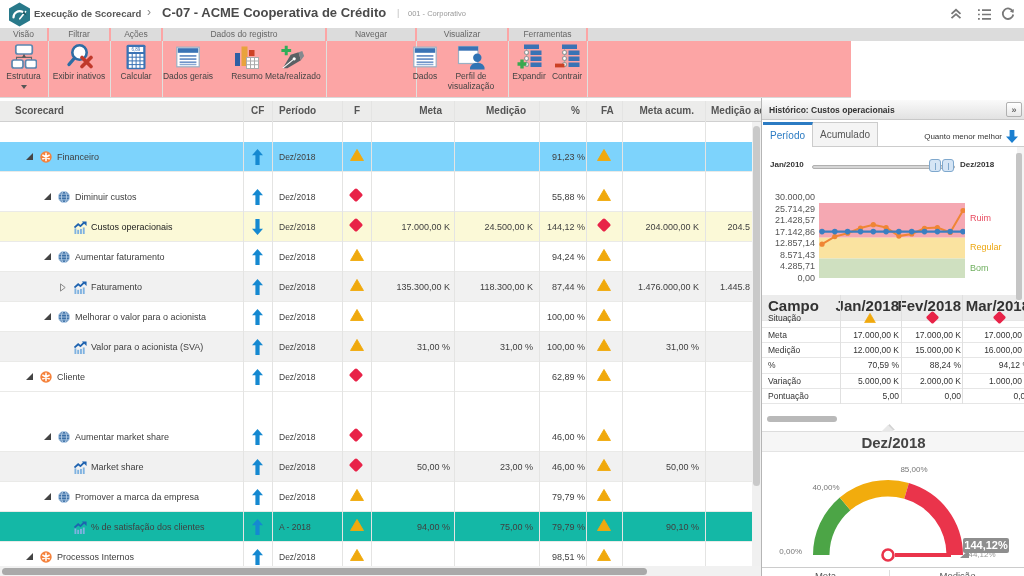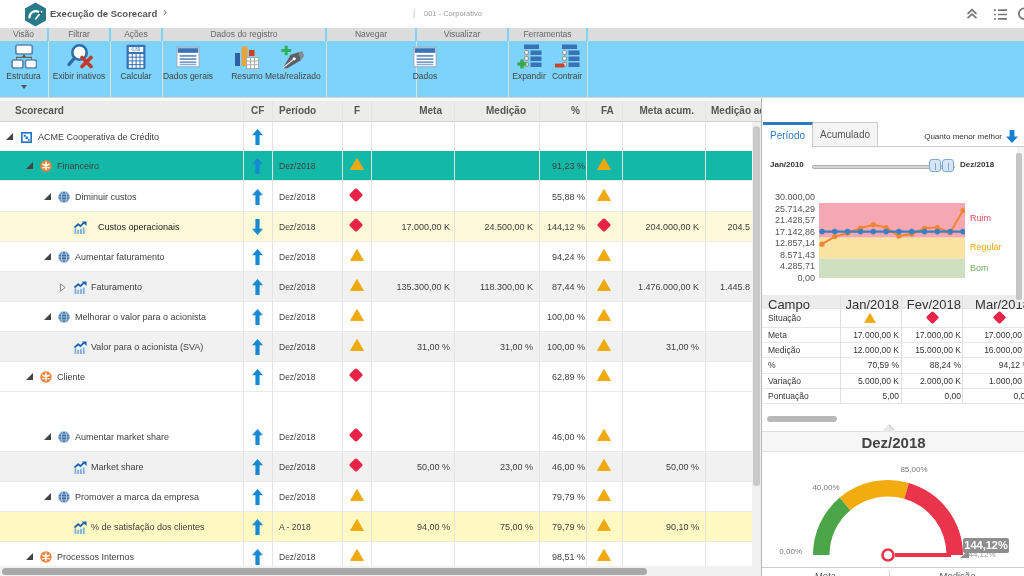--- a/index.html
+++ b/index.html
@@ -1,24 +1,24 @@
 <!DOCTYPE html>
 <html><head><meta charset="utf-8">
 <style>
 *{margin:0;padding:0;box-sizing:border-box}
 html,body{width:1024px;height:576px;overflow:hidden}
 body{font-family:"Liberation Sans",sans-serif;position:relative;background:#fff;color:#444}
 .abs{position:absolute}
-#topbar{position:absolute;left:16px;top:0;width:932px;height:28px;background:#fff}
+#topbar{position:absolute;left:0;top:0;width:932px;height:28px;background:#fff}
 #crumb1{position:absolute;left:34px;top:8px;font-size:9.5px;font-weight:bold;color:#555}
 #crumbsep{position:absolute;left:147px;top:5px;font-size:12px;color:#888}
 #crumb2{position:absolute;left:162px;top:5px;font-size:13px;font-weight:bold;color:#4a4a4a}
 #crumb3{position:absolute;left:397px;top:8px;font-size:9px;color:#bbb}
 #crumb4{position:absolute;left:408px;top:9px;font-size:7.5px;color:#999}
-#ribbon{position:absolute;left:0;top:28px;width:1024px;height:70px;background:#7dd3fc;border-bottom:1px solid #d9d9d9}
+#ribbon{position:absolute;left:0;top:28px;width:851px;height:70px;background:#fca5a5;border-bottom:1px solid #d9d9d9}
 .glabel{position:absolute;top:0;height:13px;background:#dcdcdc;font-size:8.5px;color:#666;text-align:center;line-height:13px}
 .gsep{position:absolute;top:13px;height:56px;width:1px;background:#e0e0de}
 .rbtn{position:absolute;top:16px;text-align:center;font-size:8.5px;color:#444}
 .rbtn svg{display:block;margin:0 auto;height:26px}
 .rbtn .lbl{margin-top:1px;line-height:10px}
 .darr{display:inline-block;width:0;height:0;border-left:3px solid transparent;border-right:3px solid transparent;border-top:4px solid #555;margin-top:2px}
 #grid{position:absolute;left:0;top:98px;width:761px;height:468px;overflow:hidden;background:#fff}
 #ghead{position:absolute;left:0;top:3px;width:761px;height:21px;background:#ececeb;border-bottom:1px solid #d0d0d0;font-size:10px;font-weight:bold;color:#555}
 .hc{position:absolute;top:4px;white-space:nowrap}
 .hr{position:absolute;top:4px;text-align:right;white-space:nowrap}
@@ -58,20 +58,21 @@
 <body>
 <div id="topbar">
   <svg class="abs" style="left:7px;top:2px" width="25" height="25" viewBox="0 0 25 25">
     <polygon points="12.5,0.5 23,6.5 23,18.5 12.5,24.5 2,18.5 2,6.5" fill="#28798a"></polygon>
     <path d="M 6.5 15.5 A 6.3 6.3 0 0 1 15.5 9.8" fill="none" stroke="#fff" stroke-width="2.2" stroke-linecap="round"></path>
     <path d="M 12.8 16.8 L 18.6 9.6" stroke="#fff" stroke-width="1.6" stroke-linecap="round"></path>
     <path d="M 15.5 11.5 L 19.5 13.5 L 17 9.0 Z" fill="#1b5560"></path>
   </svg>
   <span id="crumb1">Execução de Scorecard</span>
   <span id="crumbsep">›</span>
+  <span id="crumb2">C-07 - ACME Cooperativa de Crédito</span>
   <span id="crumb3">|</span>
   <span id="crumb4">001 - Corporativo</span>
   <svg class="abs" style="left:950px;top:8px" width="12" height="12" viewBox="0 0 12 12">
     <path d="M1.5 5.8 L6 1.8 L10.5 5.8 M1.5 10.2 L6 6.2 L10.5 10.2" fill="none" stroke="#787878" stroke-width="1.8"></path>
   </svg>
   <svg class="abs" style="left:978px;top:9px" width="13" height="11" viewBox="0 0 13 11">
     <path d="M0 1.2 H1.8 M4 1.2 H13 M0 5.5 H1.8 M4 5.5 H13 M0 9.8 H1.8 M4 9.8 H13" stroke="#787878" stroke-width="1.7"></path>
   </svg>
   <svg class="abs" style="left:1001px;top:7px" width="14" height="14" viewBox="0 0 14 14">
     <path d="M 11.9 4.7 A 5.25 5.25 0 1 0 12.25 7.5" fill="none" stroke="#787878" stroke-width="1.8"></path>
@@ -179,20 +180,29 @@
       <rect x="2.8" y="4.2" width="20.4" height="4.6" fill="#3a73b5"></rect>
       <g fill="#6f94c9">
         <rect x="4.6" y="11" width="16.8" height="1.8"></rect>
         <rect x="4.6" y="14.2" width="16.8" height="1.8"></rect>
         <rect x="4.6" y="17.4" width="16.8" height="1.8"></rect>
         <rect x="4.6" y="20.2" width="16.8" height="1"></rect>
       </g>
     </svg>
     <div class="lbl">Dados</div>
   </div>
+  <div class="rbtn" style="left:442px;width:58px">
+    <svg width="28" height="26" viewBox="0 0 28 26">
+      <rect x="1.5" y="2.5" width="19.5" height="17" fill="#fff" stroke="#9ab0c4" stroke-width="1.2"></rect>
+      <rect x="1.5" y="2.5" width="19.5" height="4.2" fill="#3a73b5"></rect>
+      <circle cx="20.3" cy="13.8" r="4.2" fill="#3173b4"></circle>
+      <path d="M13 25.5 Q13 18.8 20.3 18.8 Q27.6 18.8 27.6 25.5 Z" fill="#3173b4"></path>
+    </svg>
+    <div class="lbl">Perfil de<br>visualização</div>
+  </div>
   <div class="rbtn" style="left:509px;width:40px">
     <svg width="26" height="26" viewBox="0 0 26 26">
       <path d="M10.5 5 V20.5" stroke="#aaa" stroke-width="1" stroke-dasharray="1.5,1.5"></path>
       <rect x="8" y="0.5" width="15" height="4.5" fill="#3a73b5"></rect>
       <g fill="#fff" stroke="#999" stroke-width="1.2">
         <circle cx="10.5" cy="8.5" r="2"></circle>
           <circle cx="10.5" cy="14.5" r="2"></circle>
           <circle cx="10.5" cy="20.5" r="2"></circle>
       </g>
       <rect x="14.5" y="6.5" width="11" height="4.5" fill="#3a73b5"></rect>
@@ -225,36 +235,21 @@
     <span class="hc" style="left:251px">CF</span>
     <span class="hc" style="left:279px">Período</span>
     <span class="hc" style="left:354px">F</span>
     <span class="hr" style="right:319px">Meta</span>
     <span class="hr" style="right:235px">Medição</span>
     <span class="hr" style="right:181px">%</span>
     <span class="hc" style="left:601px">FA</span>
     <span class="hr" style="right:67px">Meta acum.</span>
     <span class="hc" style="left:711px">Medição ac</span>
   </div>
-  <div class="row" style="top:24px;background:#fff">
-      <svg class="abs" style="left:6px;top:11px" width="7" height="7" viewBox="0 0 7 7">
-        <path d="M7 0 V7 H0 Z" fill="#444"></path>
-      </svg>
-      <svg class="abs" style="left:21px;top:10px" width="11" height="11" viewBox="0 0 12 12">
-        <rect x="0.9" y="0.9" width="10.2" height="10.2" fill="none" stroke="#2176c7" stroke-width="1.8"></rect>
-        <rect x="3" y="3" width="2.2" height="2.2" fill="#2176c7"></rect>
-        <rect x="5" y="5" width="2.6" height="2.6" fill="#2176c7"></rect>
-        <rect x="7.6" y="7.6" width="1.9" height="1.9" fill="#2176c7"></rect>
-      </svg>
-      <span class="name" style="left:38px;color:#404040">ACME Cooperativa de Crédito</span>
-      <svg class="abs" style="left:252.0px;top:6.5px" width="11" height="16" viewBox="0 0 11 16">
-        <path d="M5.5 0 L11 6.3 H7.6 V16 H3.4 V6.3 H0 Z" fill="#1589d1"></path>
-      </svg>
-    </div>
-<div class="row" style="top:53px;background:#14b8a6">
+<div class="row" style="top:44px;background:#7dd3fc">
       <svg class="abs" style="left:26px;top:11px" width="7" height="7" viewBox="0 0 7 7">
         <path d="M7 0 V7 H0 Z" fill="#444"></path>
       </svg>
       <svg class="abs" style="left:40px;top:9px" width="12" height="12" viewBox="0 0 13 13">
         <circle cx="6.5" cy="6.5" r="6.2" fill="#f5813a"></circle>
         <g stroke="#fff" stroke-width="1.7" stroke-linecap="round">
           <path d="M6.5 2.6 V10.4 M3.1 4.55 L9.9 8.45 M3.1 8.45 L9.9 4.55"></path>
         </g>
       </svg>
       <span class="name" style="left:57px;color:#404040">Financeiro</span>
@@ -299,21 +294,21 @@
       <svg class="abs" style="left:74px;top:9px" width="13" height="13" viewBox="0 0 14 14">
         <g fill="#7fb2e0">
           <rect x="0.5" y="8" width="2" height="6"></rect>
           <rect x="3.5" y="9.5" width="2" height="4.5"></rect>
           <rect x="6.5" y="8.5" width="2" height="5.5"></rect>
           <rect x="9.5" y="7" width="2" height="7"></rect>
         </g>
         <path d="M0.5 7 L4.5 3.5 L7 5.5 L11 1.5" fill="none" stroke="#1e63b0" stroke-width="2"></path>
         <path d="M8.5 0.5 H13.5 V5.5 Z" fill="#1e63b0"></path>
       </svg>
-      <span class="name" style="left:98px;color:#222">Custos operacionais</span>
+      <span class="name" style="left:91px;color:#222">Custos operacionais</span>
       <svg class="abs" style="left:252.0px;top:6.5px" width="11" height="16" viewBox="0 0 11 16">
         <path d="M5.5 0 L11 6.3 H7.6 V16 H3.4 V6.3 H0 Z" fill="#1589d1" transform="rotate(180 5.5 8)"></path>
       </svg>
       <span style="left:279px;font-size:8.5px">Dez/2018</span>
       <svg class="abs" style="left:349.2px;top:6px" width="14" height="14" viewBox="0 0 14 14">
         <rect x="1.9" y="1.9" width="10.2" height="10.2" rx="1.8" fill="#e82348" transform="rotate(45 7 7)"></rect>
       </svg>
       <span class="num" style="right:302px">17.000,00 K</span>
       <span class="num" style="right:219px">24.500,00 K</span>
       <span class="num" style="right:167px">144,12 %</span>
@@ -524,21 +519,21 @@
       </svg>
       <span style="left:279px;font-size:8.5px">Dez/2018</span>
       <svg class="abs" style="left:349.8px;top:7px" width="14" height="12" viewBox="0 0 15 13">
         <path d="M7.5 0.5 L14.5 12.5 H0.5 Z" fill="#f0a90d" stroke="#f0a90d" stroke-width="1" stroke-linejoin="round"></path>
       </svg>
       <span class="num" style="right:167px">79,79 %</span>
       <svg class="abs" style="left:597.2px;top:7px" width="14" height="12" viewBox="0 0 15 13">
         <path d="M7.5 0.5 L14.5 12.5 H0.5 Z" fill="#f0a90d" stroke="#f0a90d" stroke-width="1" stroke-linejoin="round"></path>
       </svg>
     </div>
-<div class="row" style="top:414px;background:#fef9c3">
+<div class="row" style="top:414px;background:#14b8a6">
       <svg class="abs" style="left:74px;top:9px" width="13" height="13" viewBox="0 0 14 14">
         <g fill="#7fb2e0">
           <rect x="0.5" y="8" width="2" height="6"></rect>
           <rect x="3.5" y="9.5" width="2" height="4.5"></rect>
           <rect x="6.5" y="8.5" width="2" height="5.5"></rect>
           <rect x="9.5" y="7" width="2" height="7"></rect>
         </g>
         <path d="M0.5 7 L4.5 3.5 L7 5.5 L11 1.5" fill="none" stroke="#1e63b0" stroke-width="2"></path>
         <path d="M8.5 0.5 H13.5 V5.5 Z" fill="#1e63b0"></path>
       </svg>
@@ -589,20 +584,24 @@
 <div class="col-line" style="left:539px"></div>
 <div class="col-line" style="left:586px"></div>
 <div class="col-line" style="left:622px"></div>
 <div class="col-line" style="left:705px"></div>
 </div>
 <div id="vscroll"></div>
 <div id="vthumb"></div>
 <div id="hscroll"></div>
 <div id="hthumb"></div>
 <div id="panel">
+  <div id="phead">
+      <span style="position:absolute;left:7px;top:5px">Histórico: Custos operacionais</span>
+    <span id="pbtn">»</span>
+  </div>
   <div class="tab" id="tab1">Período</div>
   <div class="tab" id="tab2">Acumulado</div>
   <div id="tabline"></div>
   <span id="qmm">Quanto menor melhor</span>
   <svg class="abs" style="right:6px;top:32px" width="12" height="13" viewBox="0 0 12 13">
     <path d="M3.6 0 H8.4 V6.5 H12 L6 13 L0 6.5 H3.6 Z" fill="#1b7fd0"></path>
   </svg>
   <span class="slab" style="left:8px;top:62px">Jan/2010</span>
   <div id="strack"></div>
   <div class="shandle" style="left:167px">
@@ -648,21 +647,21 @@
 <circle cx="92.7" cy="28.6" r="2.8" fill="#3a7fc1"></circle>
 <circle cx="105.5" cy="28.6" r="2.8" fill="#3a7fc1"></circle>
 <circle cx="118.4" cy="28.6" r="2.8" fill="#3a7fc1"></circle>
 <circle cx="131.2" cy="28.6" r="2.8" fill="#3a7fc1"></circle>
 <circle cx="144.0" cy="28.6" r="2.8" fill="#3a7fc1"></circle>
 </svg>
 <div class="blab" style="left:208px;top:115px;color:#e84a5f">Ruim</div>
 <div class="blab" style="left:208px;top:144px;color:#eda712">Regular</div>
 <div class="blab" style="left:208px;top:165px;color:#6faf5f">Bom</div>
   <div id="mtab">
-      <div class="mrow" style="top:0px;height:14px;background:#ececec;font-weight:normal;font-size:13px">
+      <div class="mrow" style="top:0px;height:26px;background:#ececec;font-weight:bold;font-size:15px">
         <span style="left:6px;top:2px">Campo</span>
         <span style="right:126px;top:2px">Jan/2018</span>
         <span style="right:64px;top:2px">Fev/2018</span>
         <span style="right:-5px;top:2px">Mar/2018</span>
       </div>
 <div class="mrow" style="top:14.0px;height:19.0px">
         <span style="left:6px;top:4px">Situação</span>
         <svg class="abs" style="left:101.9px;top:4px" width="12" height="10" viewBox="0 0 15 13">
           <path d="M7.5 0.5 L14.5 12.5 H0.5 Z" fill="#f0a90d" stroke="#f0a90d" stroke-width="1" stroke-linejoin="round"></path>
         </svg>

